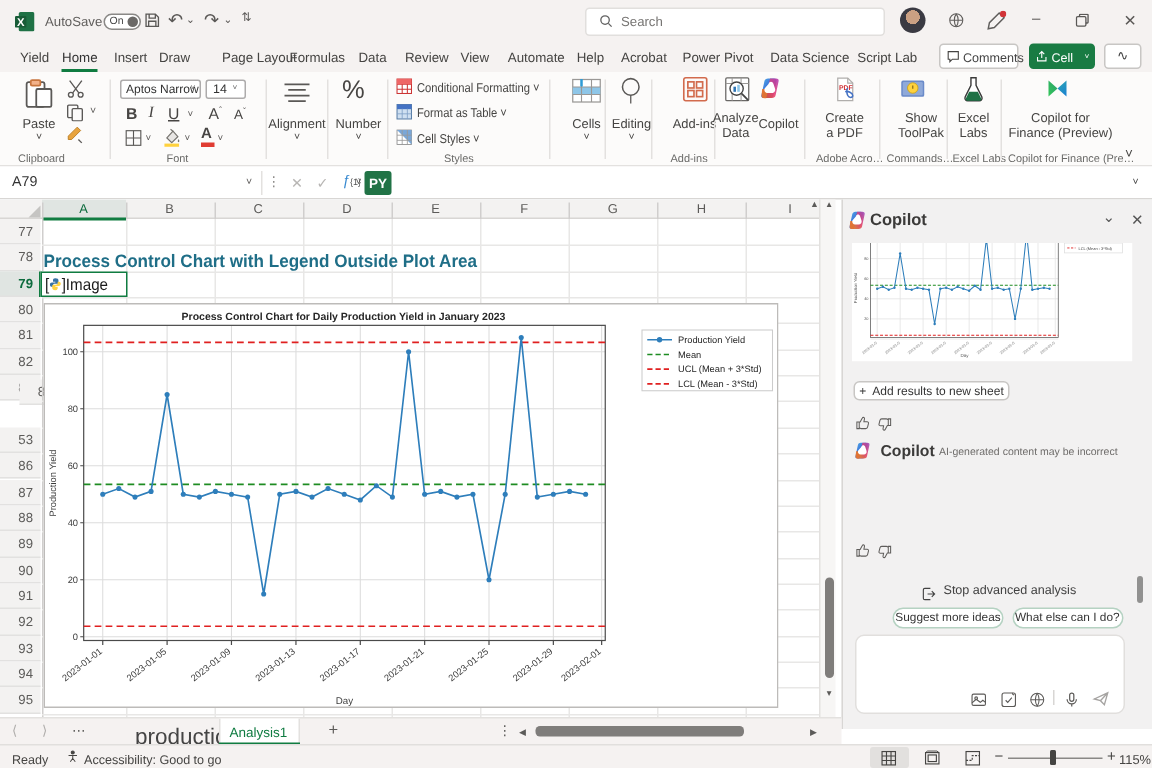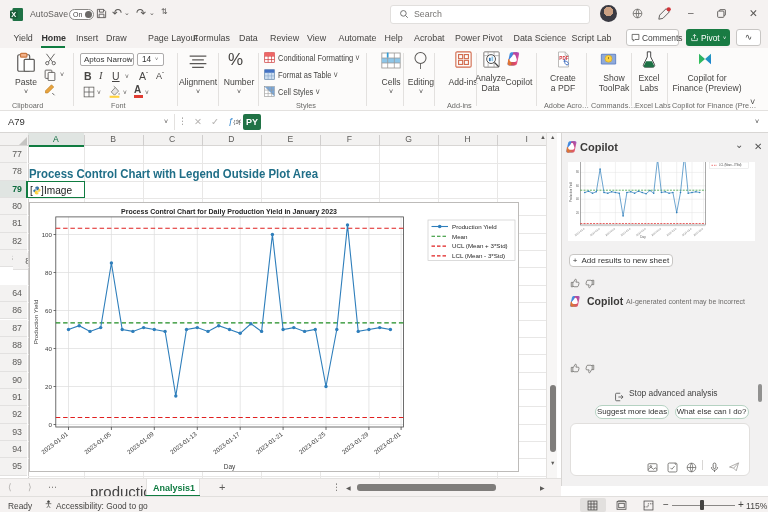--- a/index.html
+++ b/index.html
@@ -72,21 +72,21 @@
   <div class="tx" style="left:688px;top:7px;font-size:10px;color:#5a5856">–</div>
   <svg class="ico" style="left:717px;top:9px" width="9" height="9" viewBox="0 0 10 10" fill="none" stroke="#5a5856" stroke-width="1">
       <rect x="0.7" y="2.3" width="7" height="7" rx="1"></rect>
       <path d="M3 2.3V1.2c0-.3.2-.5.5-.5h5.3c.3 0 .5.2.5.5v5.3c0 .3-.2.5-.5.5H7.7"></path>
     </svg>
   <div class="tx" style="left:749px;top:6.5px;font-size:10.5px;color:#5a5856">✕</div>
 </div>
 
 <div id="tabsrow">
   <div class="tab" style="left:13.4px">Yield</div>
-  <div class="tab" style="left:41.4px;font-weight:bold;color:#333">Home</div>
+  <div class="tab" style="left:41.4px;font-weight:normal;color:#333">Home</div>
   <div class="abs" style="left:41px;top:17.5px;width:23.5px;height:2.5px;background:#107c41"></div>
   <div class="tab" style="left:76px">Insert</div>
   <div class="tab" style="left:106px">Draw</div>
   <div class="tab" style="left:148px">Page Layout</div>
   <div class="tab" style="left:193px">Formulas</div>
   <div class="tab" style="left:239px">Data</div>
   <div class="tab" style="left:270px">Review</div>
   <div class="tab" style="left:307px">View</div>
   <div class="tab" style="left:338.5px">Automate</div>
   <div class="tab" style="left:384.5px">Help</div>
@@ -96,21 +96,21 @@
   <div class="tab" style="left:571.5px">Script Lab</div>
   <div class="abs" style="left:626px;top:1px;width:53px;height:17px;background:#fff;border:1px solid #c8c6c4;border-radius:3px"></div>
   <svg class="ico" style="left:631px;top:5px" width="9" height="9" viewBox="0 0 16 16" fill="none" stroke="#454442" stroke-width="1.3">
       <path d="M2 2.5h12v9H7l-3 3v-3H2z"></path>
     </svg>
   <div class="tx" style="left:642px;top:5px;font-size:8.4px;color:#444">Comments</div>
   <div class="abs" style="left:686px;top:1px;width:44px;height:17px;background:#197b43;border-radius:3px"></div>
   <svg class="ico" style="left:690px;top:4.5px" width="9" height="9" viewBox="0 0 16 16" fill="none" stroke="#fff" stroke-width="1.3">
       <path d="M8 10V3M5 5.5L8 2.5l3 3M3 9v4.5h10V9"></path>
     </svg>
-  <div class="tx" style="left:701px;top:5px;font-size:8.4px;color:#fff">Pivot</div>
+  <div class="tx" style="left:701px;top:5px;font-size:8.4px;color:#fff">Cell</div>
   <div class="tx" style="left:723px;top:6.5px;font-size:5.5px;color:#fff">˅</div>
   <div class="abs" style="left:736px;top:1px;width:25px;height:17px;background:#fff;border:1px solid #c8c6c4;border-radius:3px;font-size:9px;color:#444;text-align:center;line-height:15px">∿</div>
 </div>
 
 <div id="ribbon">
 
   <svg class="ico" style="left:15px;top:4px" width="22" height="22" viewBox="0 0 24 24" fill="none" stroke="#5a5856" stroke-width="1.3">
       <rect x="3" y="3" width="13" height="18" rx="1.5" fill="#fff"></rect>
       <rect x="6" y="1.5" width="7" height="4" rx="1" fill="#f3b28a" stroke="#c8763f"></rect>
       <rect x="10" y="8" width="11" height="13" rx="1" fill="#fff"></rect>
@@ -340,21 +340,21 @@
       <div class="abs" style="left:19px;top:4px;width:0;height:0;border-left:8px solid transparent;border-bottom:8px solid #c5c4c2"></div>
     </div>
     <div class="rh" style="left:0;top:13.00px;">77</div>
     <div class="rh" style="left:0;top:30.35px;">78</div>
     <div class="rh" style="left:0;top:47.70px;color:#0c6b3d;font-weight:bold;background:#e0e5e2;">79</div>
     <div class="rh" style="left:0;top:65.05px;">80</div>
     <div class="rh" style="left:0;top:82.40px;">81</div>
     <div class="rh" style="left:0;top:99.75px;">82</div>
     <div class="rh" style="left:0;top:117.10px;">83</div>
     <div class="rh" style="left:0;top:120px;margin-left:13px;">84</div>
-    <div class="rh" style="left:0;top:151.80px;">64</div>
+    <div class="rh" style="left:0;top:151.80px;">53</div>
     <div class="rh" style="left:0;top:169.15px;">86</div>
     <div class="rh" style="left:0;top:186.50px;">87</div>
     <div class="rh" style="left:0;top:203.85px;">88</div>
     <div class="rh" style="left:0;top:221.20px;">89</div>
     <div class="rh" style="left:0;top:238.55px;">90</div>
     <div class="rh" style="left:0;top:255.90px;">91</div>
     <div class="rh" style="left:0;top:273.25px;">92</div>
     <div class="rh" style="left:0;top:290.60px;">93</div>
     <div class="rh" style="left:0;top:307.95px;">94</div>
     <div class="rh" style="left:0;top:325.30px;">95</div>
@@ -673,21 +673,21 @@
 <line x1="143.5" y1="3.3" x2="149" y2="3.3" stroke="#e02020" stroke-width="0.6" stroke-dasharray="1.5,1"></line>
 <text x="151" y="4.4" font-size="2.6" fill="#444">LCL (Mean - 3*Std)</text>
 </svg>
 
 <div id="sheetbar">
 <div class="tx" style="left:8px;top:3px;font-size:9px;color:#b0aeac">⟨</div>
 <div class="tx" style="left:28px;top:3px;font-size:9px;color:#b0aeac">⟩</div>
 <div class="tx" style="left:48px;top:3px;font-size:9px;color:#5c5b59;letter-spacing:1px">⋯</div>
 <div class="tx" style="left:90px;top:3.5px;font-size:15px;color:#444">production_yield</div>
 <div class="abs" style="left:146px;top:0;width:54px;height:17px;background:#fff;border-left:1px solid #e3e1df;border-right:1px solid #e3e1df"></div>
-<div class="tx" style="left:153px;top:3.5px;font-size:9px;font-weight:bold;color:#0f7b41">Analysis1</div>
+<div class="tx" style="left:153px;top:3.5px;font-size:9px;font-weight:normal;color:#0f7b41">Analysis1</div>
 <div class="abs" style="left:146px;top:15.5px;width:54px;height:2px;background:#107c41"></div>
 <div class="tx" style="left:219px;top:2px;font-size:11px;color:#5c5b59">+</div>
 <div class="tx" style="left:332px;top:3px;font-size:9px;color:#5c5b59">⋮</div>
 <div class="tx" style="left:346px;top:4.5px;font-size:6px;color:#5c5b59">◀</div>
 <div class="abs" style="left:357px;top:5px;width:139px;height:6.5px;background:#7f7d7b;border-radius:3px"></div>
 <div class="tx" style="left:540px;top:4.5px;font-size:6px;color:#5c5b59">▶</div>
 </div>
 <div id="statusbar">
 <div class="tx" style="left:8px;top:3.5px">Ready</div>
 <div class="ico" style="left:44px;top:3px"><svg width="9" height="9" viewBox="0 0 16 16" fill="none" stroke="#454442" stroke-width="1.2">

